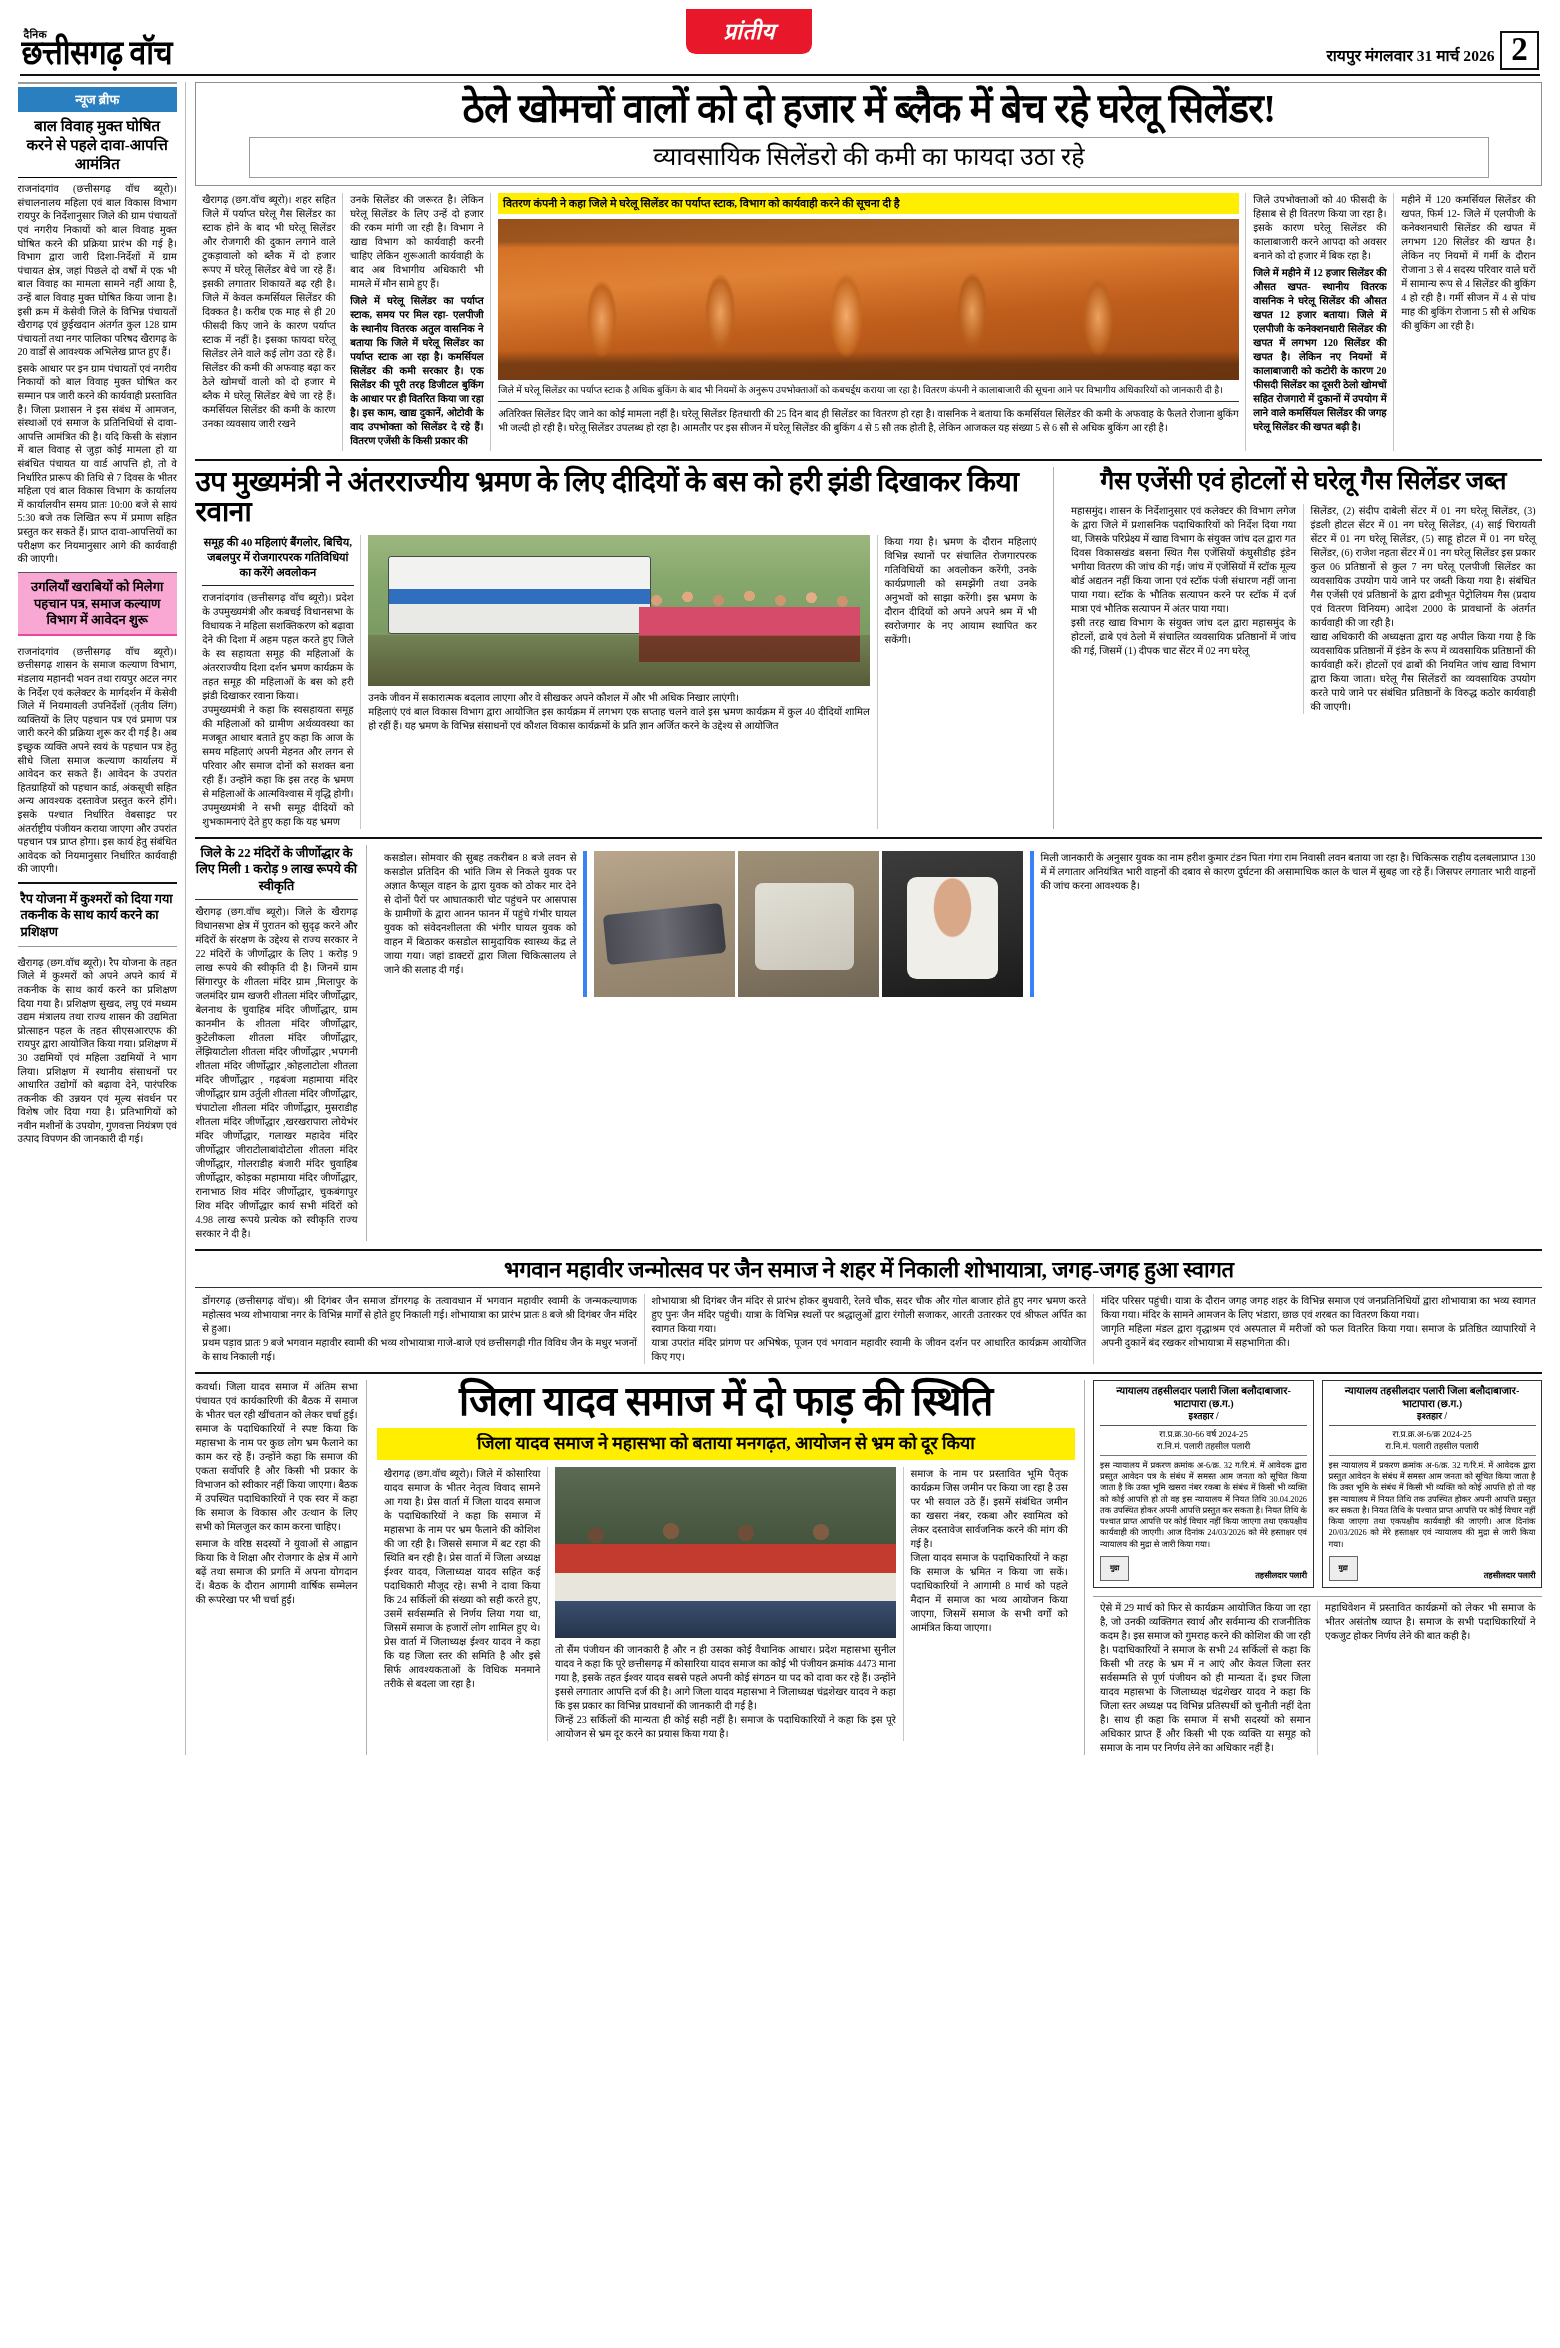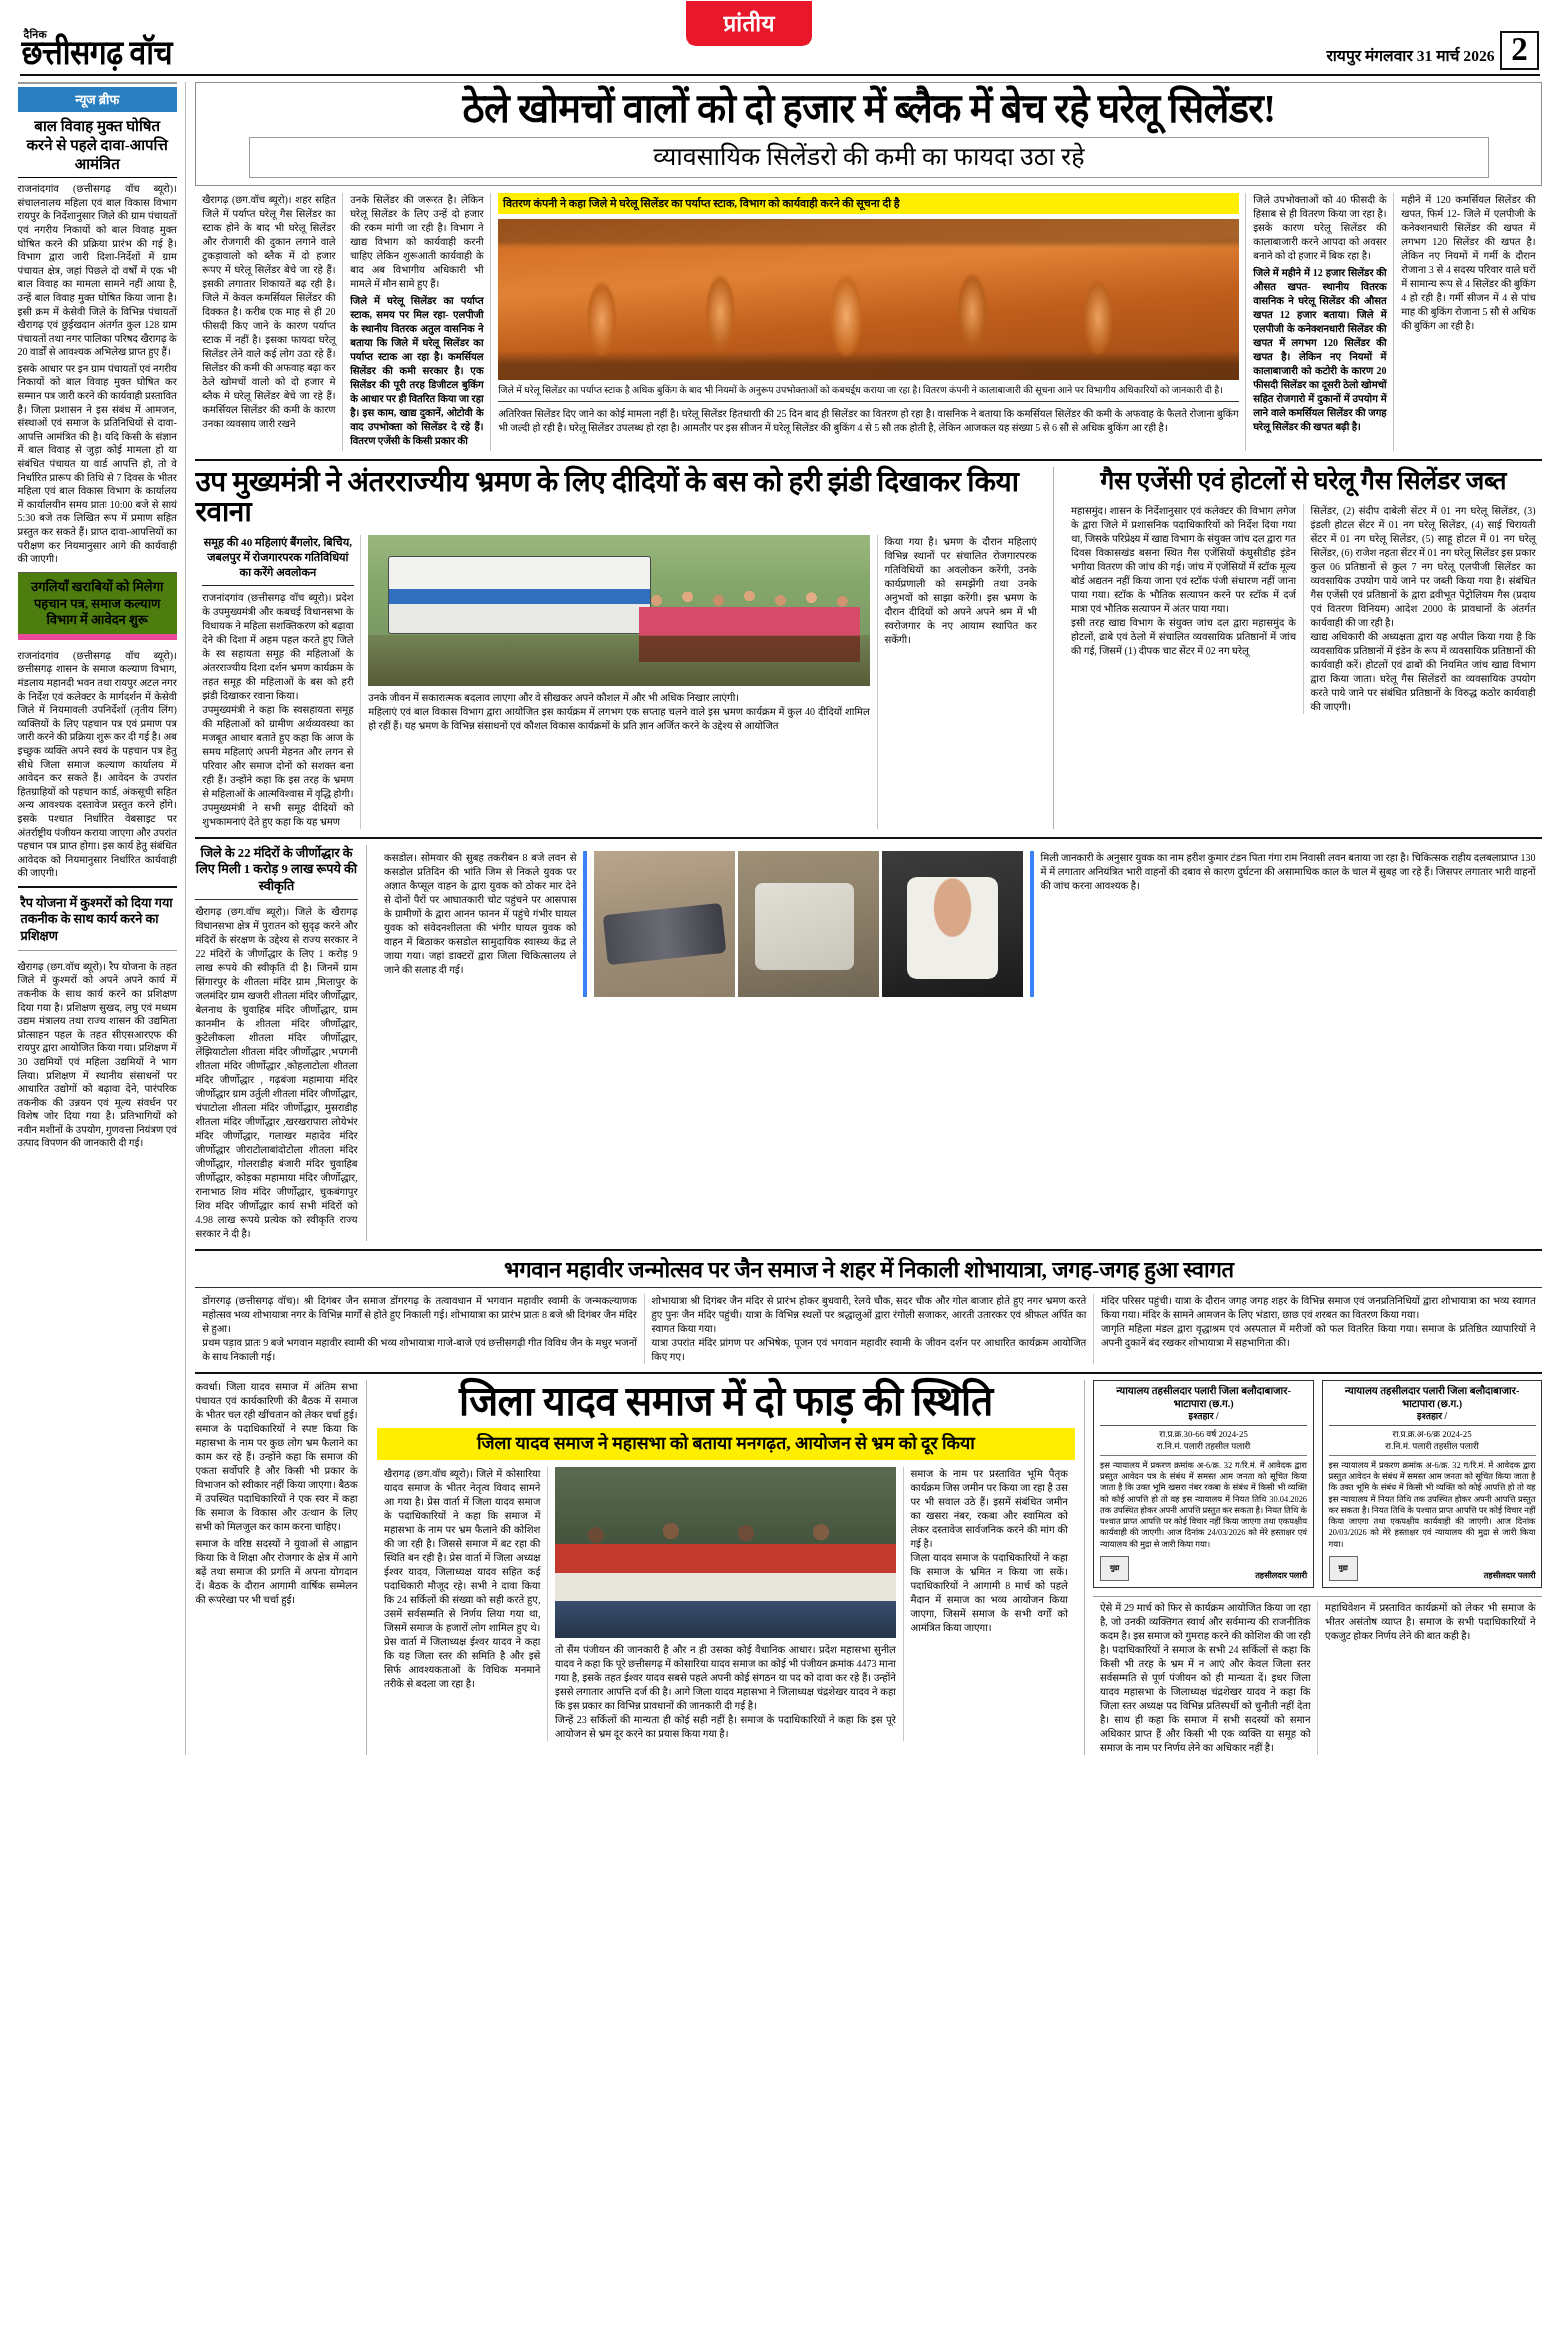--- a/index.html
+++ b/index.html
@@ -14,21 +14,21 @@
   .page { position: relative; width: 1560px; height: 2348px; padding: 9.8px 17.6px 7.8px 17.6px; }
 
   
   .masthead { display: flex; align-items: flex-end; justify-content: space-between; height: 60px; padding: 0 3.9px; }
   .logo-wrap { display: flex; flex-direction: column; align-items: flex-start; line-height: 1; }
   .logo-small { font-size: 10.7px; font-weight: bold; letter-spacing: 0.3px; margin-left: 2px; }
   .logo-main { font-size: 30px; font-weight: bold; letter-spacing: -0.5px; font-family: "Liberation Serif", serif; transform: scaleY(1.12); transform-origin: left bottom; }
   .prantiya-badge {
     background: #e8172a; color: #fff; font-weight: bold; font-size: 22.4px;
     padding: 5.9px 37px 7.8px 37px; border-radius: 0 0 9.8px 9.8px;
-    margin-bottom: 14px; letter-spacing: 0.5px; position: relative; top: -9.8px;
+    margin-bottom: 6px; letter-spacing: 0.5px; position: relative; top: -9.8px; font-style: italic;
   }
   .dateline-wrap { display: flex; align-items: flex-end; gap: 5.9px; }
   .dateline { font-size: 15.6px; font-weight: bold; padding-bottom: 3.9px; }
   .pagenum { border: 2px solid #111; font-size: 33px; font-weight: bold; line-height: .95;
              padding: 1px 8.8px 2.9px 8.8px; font-family: "Liberation Serif", serif; }
   .masthead-rule { border-top: 2px solid #111; margin: 3.9px 2px 0 2px; }
 
   
   .content { display: flex; gap: 0; margin-top: 5.9px; }
   .col-left { width: 168px; flex: none; padding-right: 7.8px; border-right: 1px solid #b9b9b9; }
@@ -36,23 +36,23 @@
 
   
   .nb-topline { border-top: 2.9px solid #9a9a9a; margin-bottom: 3.9px; }
   .nb-badge { background: #2a7fc1; color: #fff; text-align: center; font-weight: bold;
               font-size: 12.7px; padding: 2.9px 0 3.9px 0; }
   .nb-head { font-size: 15px; font-weight: bold; line-height: 1.25; text-align: center;
              padding: 4.9px 2px 3.9px 2px; border-bottom: 1px solid #000; }
   .brief-body { font-size: 10px; line-height: 1.36; text-align: justify; padding-top: 3.9px;
                 hyphens: auto; }
   .brief-body p { margin-bottom: 2.9px; }
-  .nb-sub { background: #4d7c0f; text-align: center; font-size: 13px; font-weight: bold;
+  .nb-sub { background: #f9a8d4; text-align: center; font-size: 13px; font-weight: bold;
             line-height: 1.25; padding: 5.9px 2.9px; margin: 6.8px 0 4.9px 0; border-top: 1px solid #555;
-            border-bottom: 6px solid #ec4899; }
+            border-bottom: 2px solid #ec4899; }
   .nb-sub2 { font-size: 12.7px; font-weight: bold; line-height: 1.3;
              padding: 6.8px 2.9px 5.9px 2.9px; margin: 5.9px 0 4.9px 0; border-top: 2px solid #111;
              border-bottom: 1px solid #999; }
 
   
   .lead-box { border: 1px solid #8d8d8d; padding: 5.9px 9.8px 7.8px 9.8px; }
   .lead-head { font-size: 38px; font-weight: bold; text-align: center; line-height: 1.08;
                letter-spacing: -0.6px; transform: scaleY(1.06); }
   .lead-sub-wrap { border: 1px solid #9c9c9c; margin: 7.8px 43px 0 43px; padding: 4.9px 0 5.9px 0; }
   .lead-sub { font-size: 25px; text-align: center; font-weight: normal; line-height: 1.1; }

